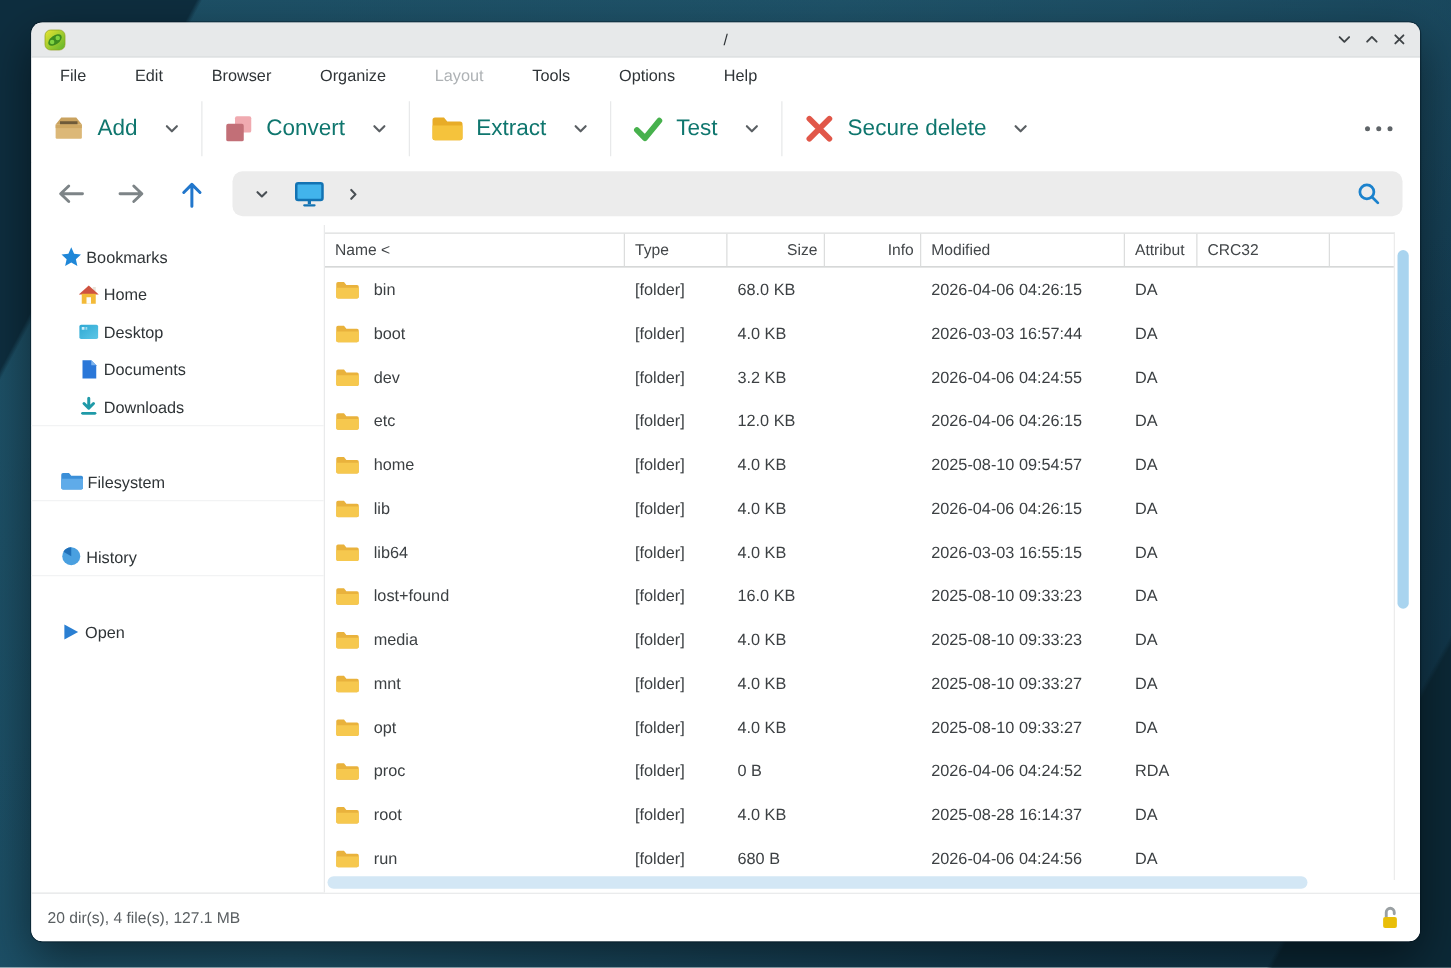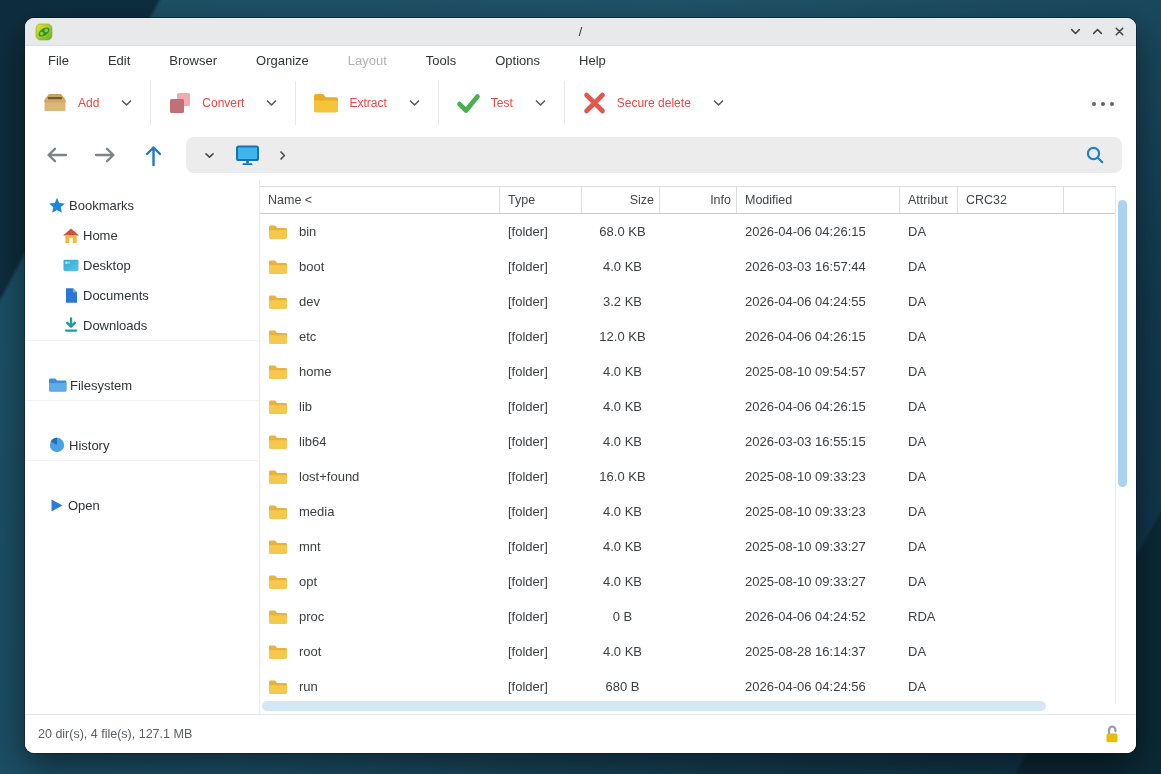--- a/index.html
+++ b/index.html
@@ -24,21 +24,21 @@
   .win-controls{ margin-left:auto; display:flex; gap:9px; align-items:center; z-index:2;}
   .win-controls svg{ display:block; cursor:pointer;}
   
   .menubar{ height:29px; background:#fff; display:flex; align-items:center; padding:0 12px; gap:17px; flex:none;}
   .menu-item{ font-size:13px; color:#2f3437; padding:4px 11px; cursor:default;}
   .menu-item.disabled{ color:#aeb2b5; }
   
   .toolbar{ height:55px; background:#fff; display:flex; align-items:center; padding:0 10px 0 6px; flex:none;}
   .tb-group{ display:flex; align-items:center; }
   .tb-btn{ display:flex; align-items:center; gap:9px; padding:6px 10px; border-radius:4px; cursor:pointer;}
-  .tb-btn .lbl{ font-size:12px; color:#ef4444; }
+  .tb-btn .lbl{ font-size:18px; color:#0f766e; }
   .tb-drop{ padding:6px 12px; cursor:pointer; display:flex; align-items:center;}
   .tb-sep{ width:1px; height:44px; background:#e8e9ea; margin:0 6px; }
   .tb-more{ margin-left:auto; padding:8px 10px; cursor:pointer;}
   
   .navbar{ height:50px; background:#fff; display:flex; align-items:center; padding:0 14px; flex:none;}
   .nav-arrow{ padding:6px; margin-right:14px; cursor:pointer; display:flex;}
   .addressbar{ flex:1; height:36px; background:#ececec; border-radius:8px; display:flex; align-items:center; padding:0 12px; margin-left:2px;}
   .crumb-item{ display:flex; align-items:center; padding:3px 6px; cursor:pointer;}
   .addr-search{ margin-left:auto; padding:3px 4px; cursor:pointer; display:flex;}
   
@@ -50,21 +50,21 @@
   .side-item svg{ flex:none; }
   .main{ flex:1; position:relative; background:#fff; min-width:0;}
   .table{ margin-top:6px; width:856px; border-top:1px solid #dcdddd; border-right:1px solid #ececec; }
   .thead{ display:grid; grid-template-columns:240px 82px 78px 77px 163px 58px 106px 1fr; height:27px; border-bottom:1px solid #c9cbcc; }
   .th{ font-size:12.5px; color:#424649; display:flex; align-items:center; padding:0 6px 0 8px; border-right:1px solid #dcdddd; overflow:hidden; white-space:nowrap; cursor:pointer;}
   .th.right{ justify-content:flex-end; padding-right:5px;}
   .th.filler{ border-right:none; }
   .trow{ display:grid; grid-template-columns:240px 82px 78px 77px 163px 58px 106px 1fr; height:35px; align-items:center; cursor:default;}
   .td{ font-size:13px; color:#3c4043; padding:0 6px 0 8px; white-space:nowrap; overflow:hidden;}
   .td.name{ display:flex; align-items:center; gap:11px;text-align:right; }
-  .td.right{ text-align:center; padding-right:5px;}
+  .td.right{ text-align:left; padding-right:5px;}
   .vscroll{ position:absolute; right:9px; top:20px; width:9px; height:287px; background:#a9d4ef; border-radius:5px; cursor:pointer;}
   .hscroll{ position:absolute; left:2px; top:521px; width:784px; height:10px; background:#d3e7f5; border-radius:5px; cursor:pointer;}
   
   .statusbar{ height:39px; flex:none; background:#fff; border-top:1px solid #e4e5e6; display:flex; align-items:center; padding:0 13px; }
   .status-text{ font-size:12.5px; color:#5a5f62; }
   .status-lock{ margin-left:auto; display:flex; padding:2px; }
 </style>
 </head>
 <body>
 

